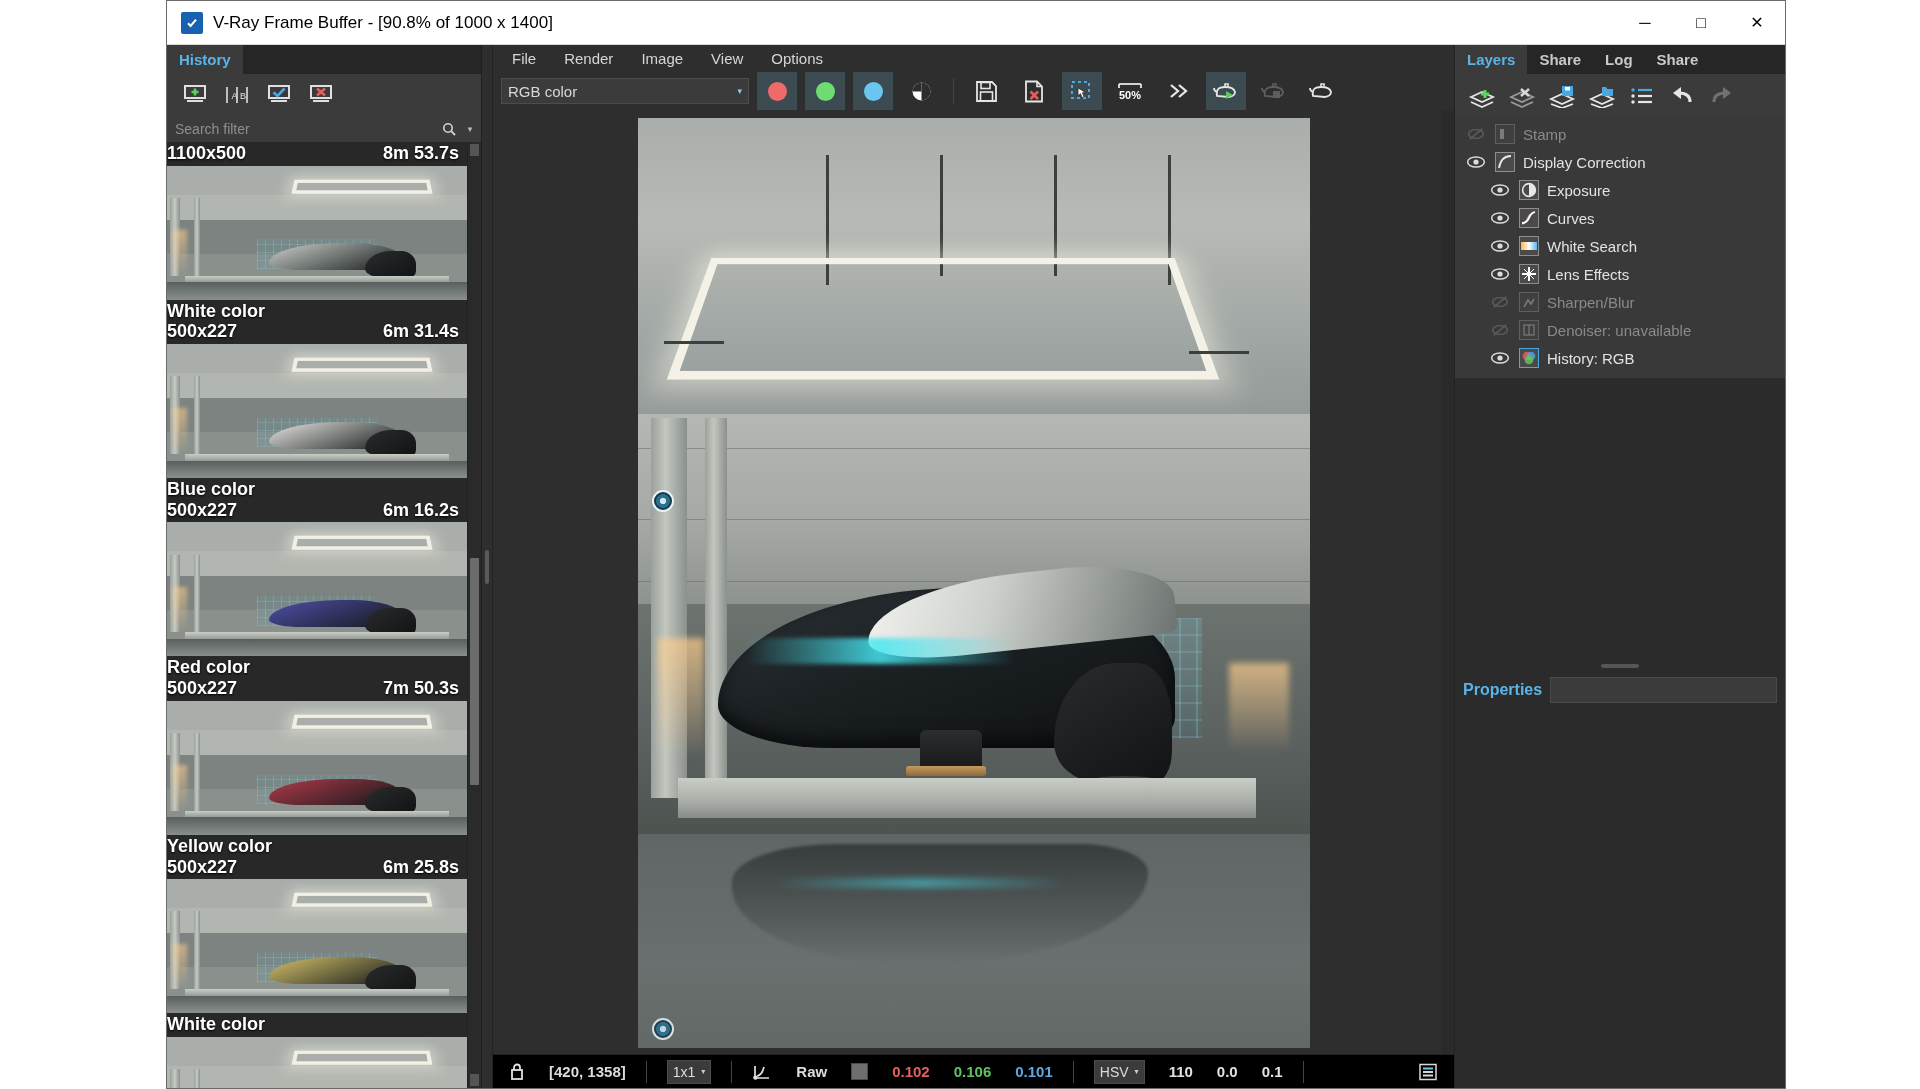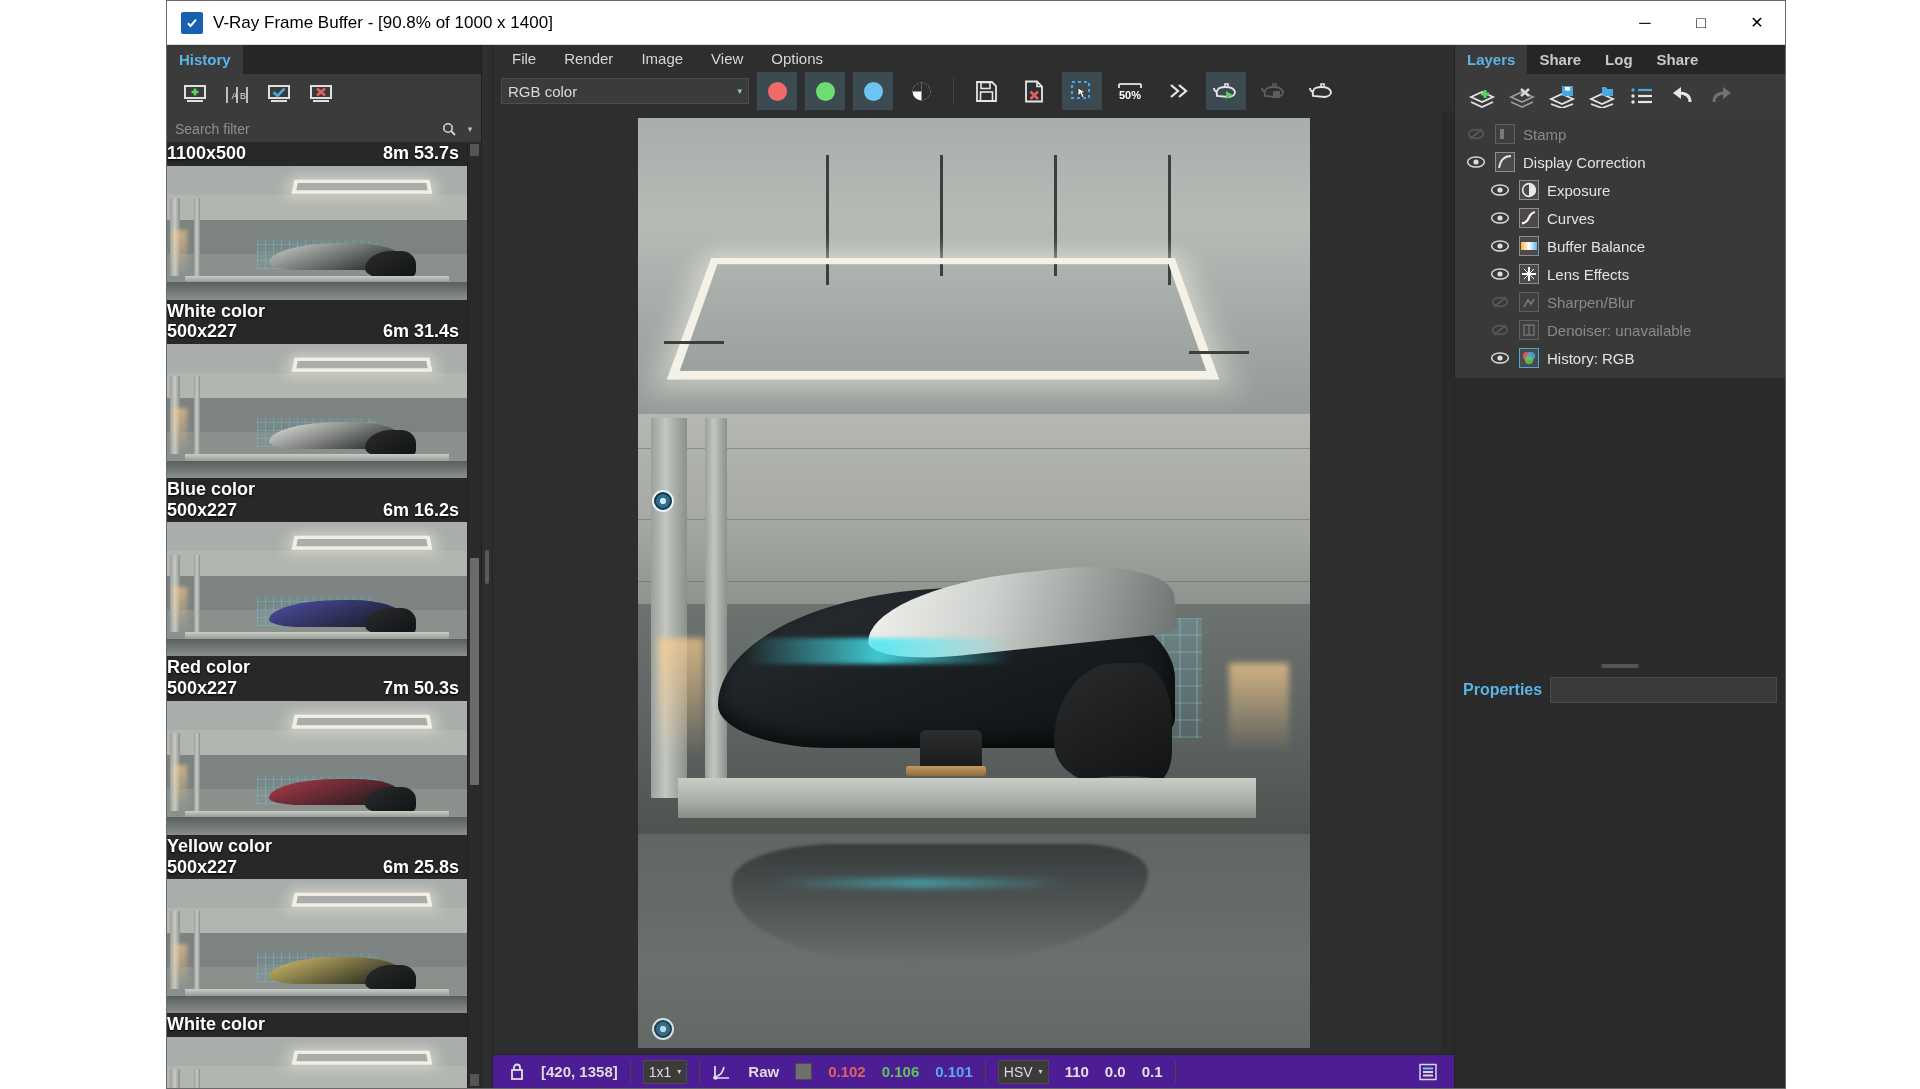--- a/index.html
+++ b/index.html
@@ -300,22 +300,22 @@
   }
   .sc-pin {
     position:absolute; width:22px; height:22px; border-radius:50%;
     background: radial-gradient(circle, #cfe9f5 0 22%, #2b6f8f 28% 52%, #17384a 56% 100%);
     border: 2px solid #eaf4f8;
   }
 
   
   .statusbar {
     height: 34px; flex: 0 0 34px;
-    background: #4c1d95;
-    display: flex; align-items: center; gap: 0; padding: 0 8px;
+    background: #000000;
+    display: flex; align-items: center; gap: 8px; padding: 0 8px;
     border-top: 1px solid #232323;
   }
   .sb-cell { display: flex; align-items: center; height: 26px; padding: 0 8px; }
   .sb-text { font-size: 15px; color: #dcdcdc; font-weight: bold; }
   .sb-sep { width: 1px; height: 22px; background: #464646; margin: 0 4px; }
   .sb-combo {
     height: 24px; background: #3b3b3b; border: 1px solid #4c4c4c;
     display: flex; align-items: center; padding: 0 5px; gap: 6px;
     color: #dcdcdc; font-size: 14px;
   }
@@ -917,21 +917,21 @@
                 <defs>
                   <linearGradient id="wbg" x1="0" x2="1">
                     <stop offset="0" stop-color="#ffb347"></stop>
                     <stop offset="0.5" stop-color="#ffffff"></stop>
                     <stop offset="1" stop-color="#5ab5e8"></stop>
                   </linearGradient>
                 </defs>
                 <rect x="0" y="1" width="16" height="8" fill="url(#wbg)"></rect>
               </svg>
             </div>
-            <span class="layer-name">Buffer Balance</span>
+            <span class="layer-name">White Search</span>
           </div>
           <div class="layer-row" style="padding-left: 34px;">
             <div class="eye">
               <svg width="20" height="14" viewBox="0 0 20 14">
                 <ellipse cx="10" cy="7" rx="8.4" ry="5" fill="none" stroke="#dcdcdc" stroke-width="1.5"></ellipse>
                 <circle cx="10" cy="7" r="2.6" fill="#dcdcdc"></circle>
               </svg>
             </div>
             <div class="licon">
               <svg width="16" height="16" viewBox="0 0 16 16">

